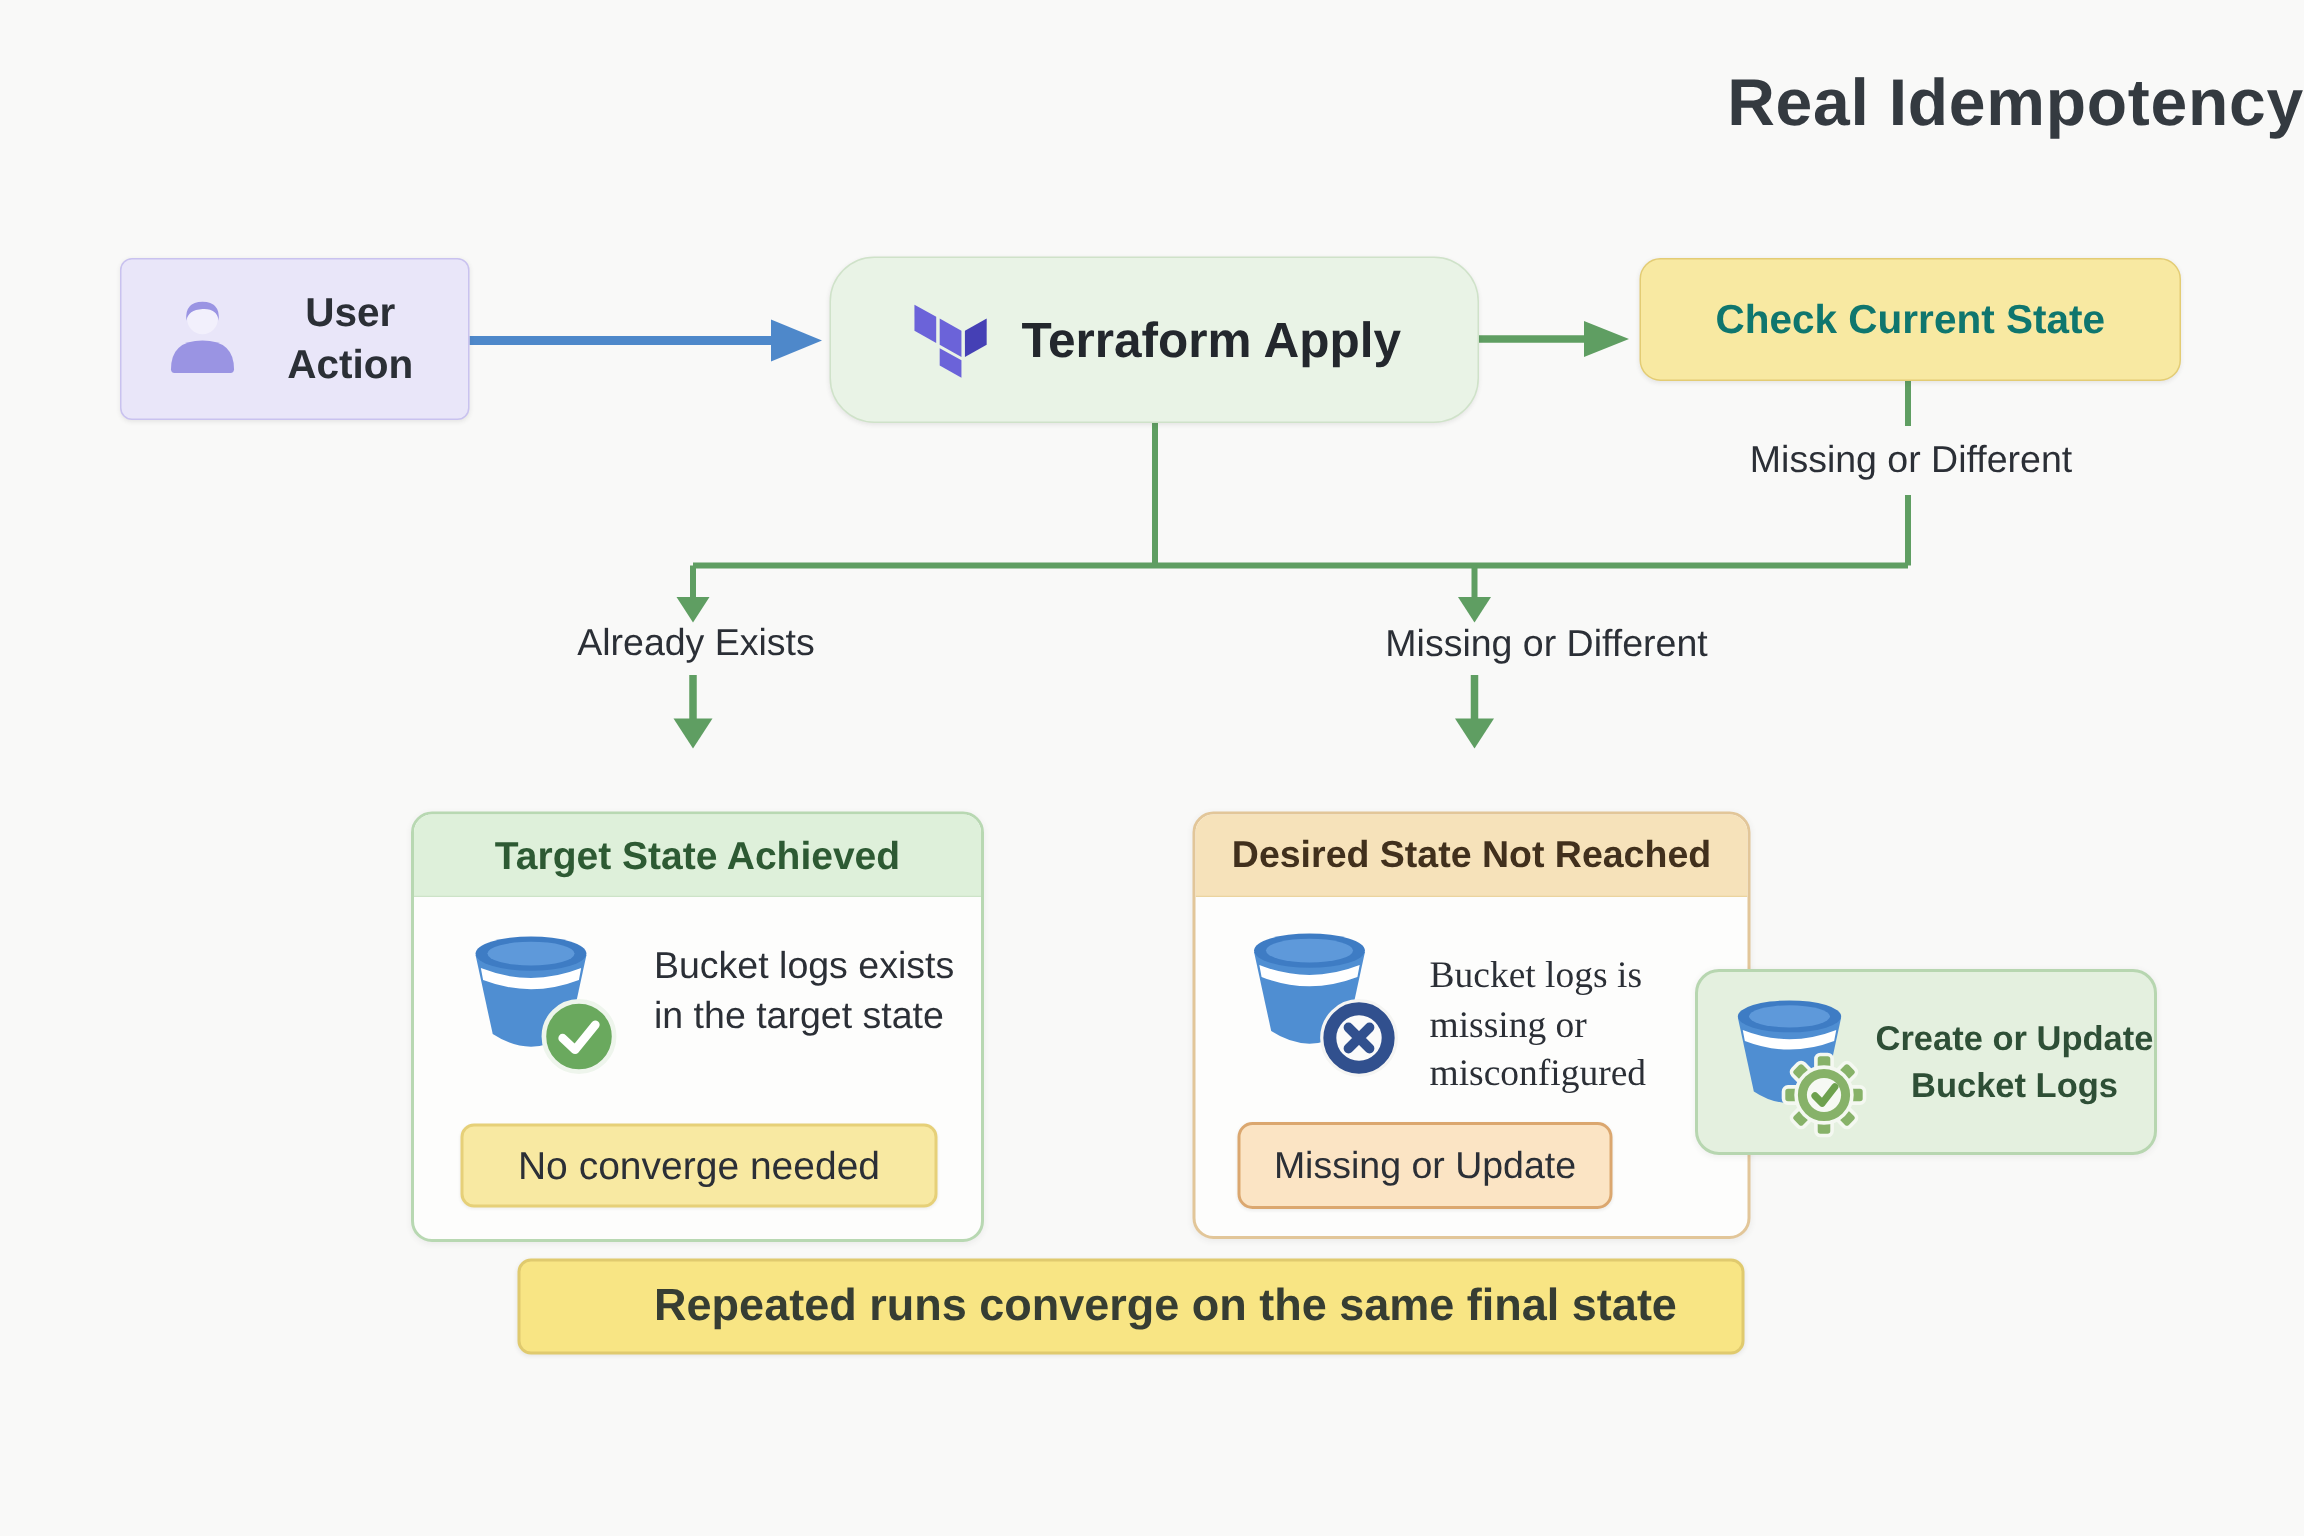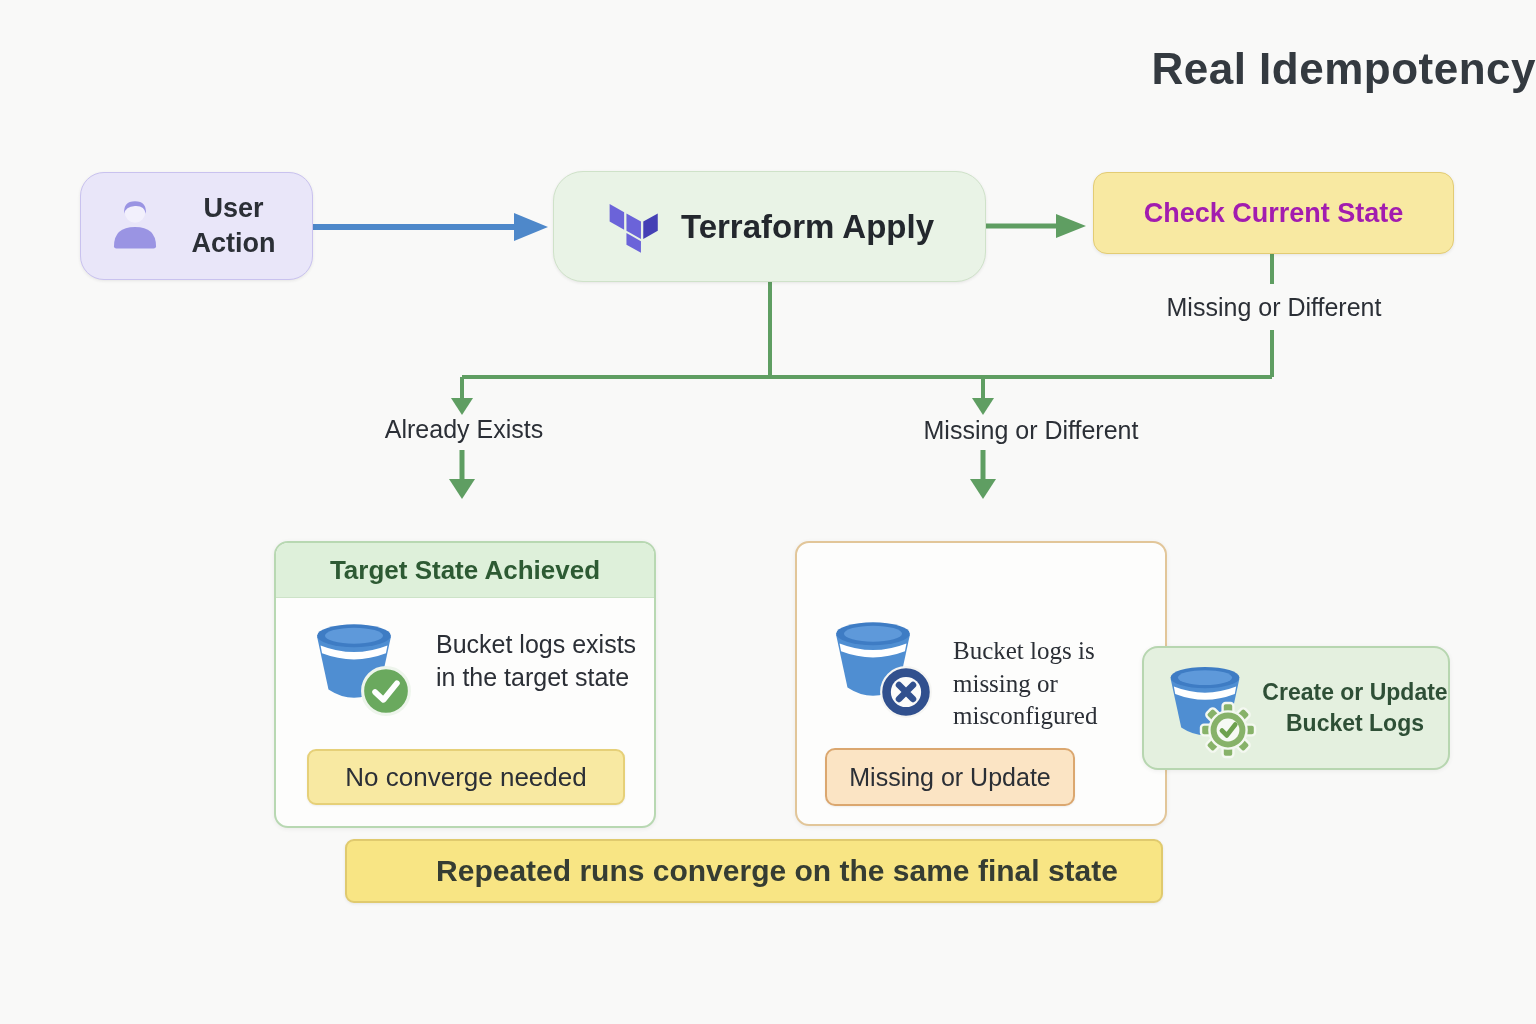--- a/index.html
+++ b/index.html
@@ -16,37 +16,37 @@
     left:0; right:0; top:44px; text-align:right;
     font-size:44px; font-weight:700; color:#343a40; letter-spacing:0.5px;
     z-index:2;
   }
 
   .node { display:flex; align-items:center; justify-content:center; z-index:2;
           box-shadow:0 1px 3px rgba(60,60,60,0.10); }
 
   .user-box {
     left:80px; top:172px; width:233px; height:108px;
-    background:#e9e6f9; border:1.5px solid #c9c2ef; border-radius:24px;
+    background:#e9e6f9; border:1.5px solid #c9c2ef; border-radius:8px;
     gap:14px;
   }
   .user-box .label { font-size:27px; font-weight:600; color:#2b2f36; width:110px; text-align:center; line-height:1.3; }
 
   .terraform-box {
     left:553px; top:171px; width:433px; height:111px;
     background:#e9f3e6; border:1.5px solid #cfe2c9; border-radius:30px;
     gap:18px;
   }
   .terraform-box .label { font-size:33px; font-weight:600; color:#23272d; }
 
   .check-box {
     left:1093px; top:172px; width:361px; height:82px;
     background:#f8e9a2; border:1.5px solid #e3cc74; border-radius:14px;
   }
-  .check-box .label { font-size:27px; font-weight:600; color:#a21caf; }
+  .check-box .label { font-size:27px; font-weight:600; color:#0f766e; }
 
   .edge-label {
     position:absolute; transform:translate(-50%,-50%);
     font-size:25px; font-weight:500; color:#2b2f36; white-space:nowrap; z-index:2;
   }
 
   .card {
     position:absolute; background:#fdfdfc; border-radius:14px; z-index:2;
     box-shadow:0 1px 4px rgba(60,60,60,0.08);
     margin-top:38px;
@@ -81,21 +81,20 @@
     background:#fbe4c4; border:2px solid #dba76f; border-radius:10px;
     font-size:25px; font-weight:500;
   }
 
   .result-box {
     left:1130px; top:646px; width:308px; height:124px;
     background:#e4f0df; border:2px solid #b7d6b0; border-radius:16px;
     z-index:5; display:flex; align-items:center; padding-left:20px; gap:12px;
     position:absolute; box-sizing:border-box;
     box-shadow:0 1px 4px rgba(60,60,60,0.08);
-    margin-left:12px;
   }
   .result-box .label {
     width:190px; text-align:center; font-size:23px; font-weight:600;
     color:#2e4f36; line-height:1.35;
   }
   .result-icon { position:relative; width:86px; height:92px; flex:0 0 auto; }
 
   .banner {
     left:345px; top:839px; width:818px; height:64px;
     background:#f8e584; border:2px solid #e0ca6e; border-radius:9px;
@@ -203,20 +202,21 @@
       <svg class="badge" style="right:-10px; bottom:-2px;" width="52" height="52" viewBox="0 0 100 100">
         <circle cx="50" cy="50" r="45" fill="#6aa95e" stroke="#eef5ec" stroke-width="6"></circle>
         <path d="M29 52 L45 67 L71 35" stroke="#ffffff" stroke-width="11" fill="none" stroke-linecap="round" stroke-linejoin="round"></path>
       </svg>
     </div>
     <div class="card-desc" style="left:160px; top:85px; width:205px;">Bucket logs exists in the target state</div>
     <div class="pill yellow-pill">No converge needed</div>
   </div>
 
   <div class="card desired-card">
+    <div class="card-header">Desired State Not Reached</div>
     <div class="icon-wrap bucket-assembly" style="left:32px; top:74px; width:92px; height:96px;">
       <svg class="bucket-svg" width="88" height="88" viewBox="0 0 100 100">
           <use href="#bucket"></use>
         </svg>
       <svg class="badge" style="right:-12px; bottom:-6px;" width="54" height="54" viewBox="0 0 100 100">
         <circle cx="50" cy="50" r="46" fill="#31508e" stroke="#f5f5f3" stroke-width="4"></circle>
         <circle cx="50" cy="50" r="28" fill="#fbfbfa"></circle>
         <path d="M37 37 L63 63 M63 37 L37 63" stroke="#31508e" stroke-width="12" stroke-linecap="round"></path>
       </svg>
     </div>

